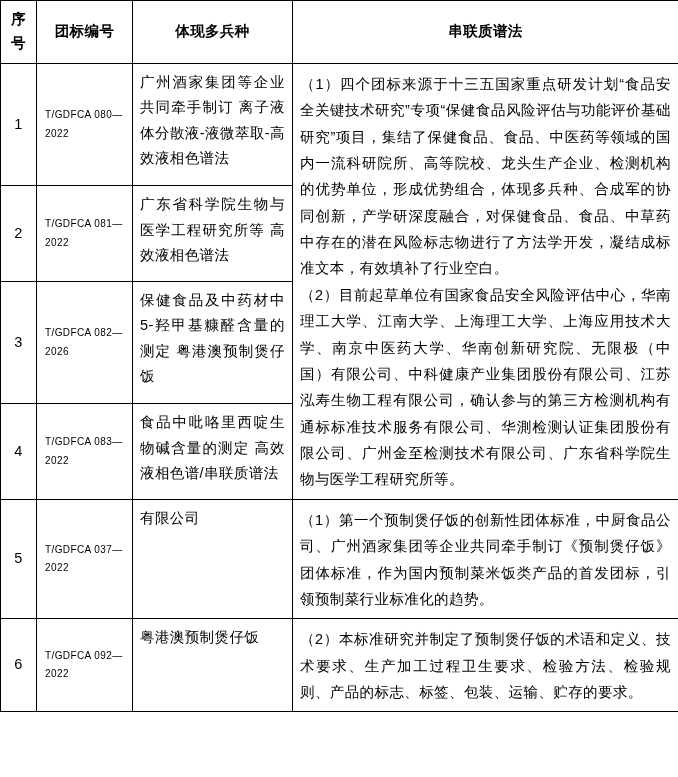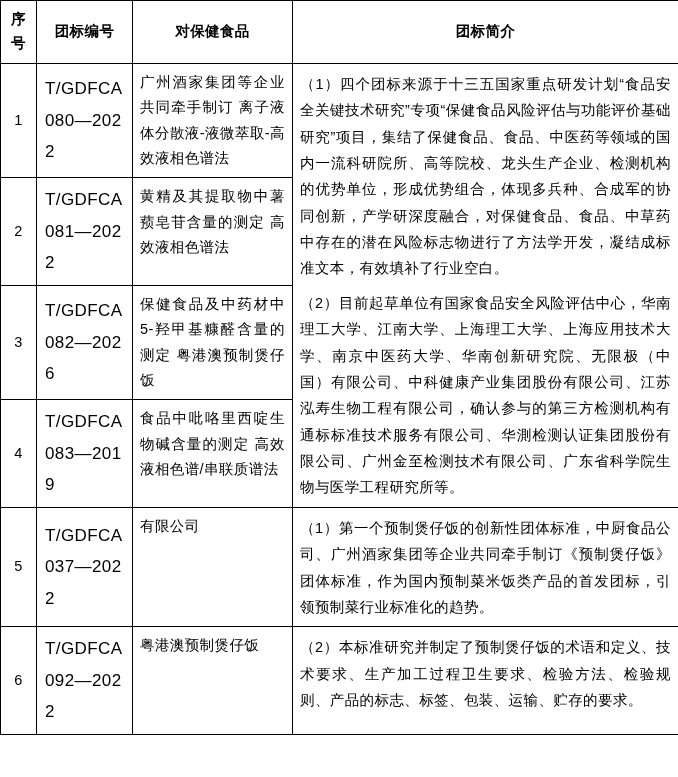--- a/index.html
+++ b/index.html
@@ -41,21 +41,21 @@
   col.c-name { width: 160px; }
   col.c-intro { width: 386px; }
 
   td.seq {
     text-align: center;
     vertical-align: middle;
     font-size: 14.5px;
   }
   td.code {
     vertical-align: middle;
-    font-size: 17px;
+    font-size: 10px;
     line-height: 1.85;
     word-break: break-all;
     padding-left: 8px;
     padding-right: 4px;
   }
   td.name {
     vertical-align: top;
     font-size: 14.5px;
     line-height: 1.75;
     text-align: justify;
@@ -66,67 +66,67 @@
     text-align: justify;
     text-justify: inter-ideograph;
     line-height: 1.82;
     font-size: 14.5px;
     padding-top: 7px;
   }
   td.intro p {
     margin: 0;
   }
   td.intro p + p {
-    margin-top: 8px;
+    margin-top: 0px;
   }
   .hdr-seq {
     line-height: 1.25;
   }
 </style>
 </head>
 <body>
 
 <table class="doc-table">
   <colgroup>
     <col class="c-seq">
     <col class="c-code">
     <col class="c-name">
     <col class="c-intro">
   </colgroup>
   <thead>
     <tr>
       <th class="hdr-seq">序号</th>
       <th>团标编号</th>
-      <th>对保健食品</th>
-      <th>团标简介</th>
+      <th>体现多兵种</th>
+      <th>串联质谱法</th>
     </tr>
   </thead>
   <tbody>
     <tr>
       <td class="seq">1</td>
       <td class="code">T/GDFCA 080—2022</td>
       <td class="name">广州酒家集团等企业共同牵手制订 离子液体分散液-液微萃取-高效液相色谱法</td>
       <td class="intro" rowspan="4">
         <p>（1）四个团标来源于十三五国家重点研发计划“食品安全关键技术研究”专项“保健食品风险评估与功能评价基础研究”项目，集结了保健食品、食品、中医药等领域的国内一流科研院所、高等院校、龙头生产企业、检测机构的优势单位，形成优势组合，体现多兵种、合成军的协同创新，产学研深度融合，对保健食品、食品、中草药中存在的潜在风险标志物进行了方法学开发，凝结成标准文本，有效填补了行业空白。</p>
         <p>（2）目前起草单位有国家食品安全风险评估中心，华南理工大学、江南大学、上海理工大学、上海应用技术大学、南京中医药大学、华南创新研究院、无限极（中国）有限公司、中科健康产业集团股份有限公司、江苏泓寿生物工程有限公司，确认参与的第三方检测机构有通标标准技术服务有限公司、华測检测认证集团股份有限公司、广州金至检测技术有限公司、广东省科学院生物与医学工程研究所等。</p>
       </td>
     </tr>
     <tr>
       <td class="seq">2</td>
       <td class="code">T/GDFCA 081—2022</td>
-      <td class="name">黄精及其提取物中薯蓣皂苷含量的测定 高效液相色谱法</td>
+      <td class="name">广东省科学院生物与医学工程研究所等 高效液相色谱法</td>
     </tr>
     <tr>
       <td class="seq">3</td>
       <td class="code">T/GDFCA 082—2026</td>
       <td class="name">保健食品及中药材中5-羟甲基糠醛含量的测定 粤港澳预制煲仔饭</td>
     </tr>
     <tr>
       <td class="seq">4</td>
-      <td class="code">T/GDFCA 083—2019</td>
+      <td class="code">T/GDFCA 083—2022</td>
       <td class="name">食品中吡咯里西啶生物碱含量的测定 高效液相色谱/串联质谱法</td>
     </tr>
     <tr>
       <td class="seq">5</td>
       <td class="code">T/GDFCA 037—2022</td>
       <td class="name">有限公司</td>
       <td class="intro">
         <p>（1）第一个预制煲仔饭的创新性团体标准，中厨食品公司、广州酒家集团等企业共同牵手制订《预制煲仔饭》团体标准，作为国内预制菜米饭类产品的首发团标，引领预制菜行业标准化的趋势。</p>
       </td>
     </tr>

